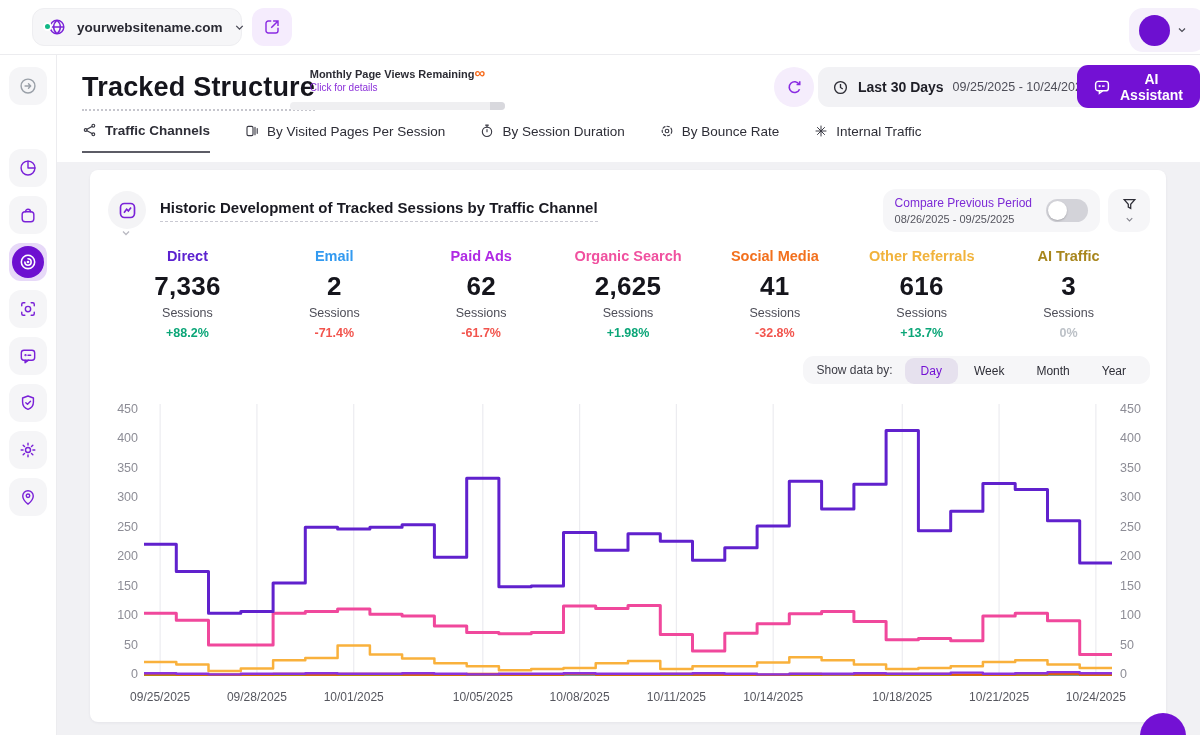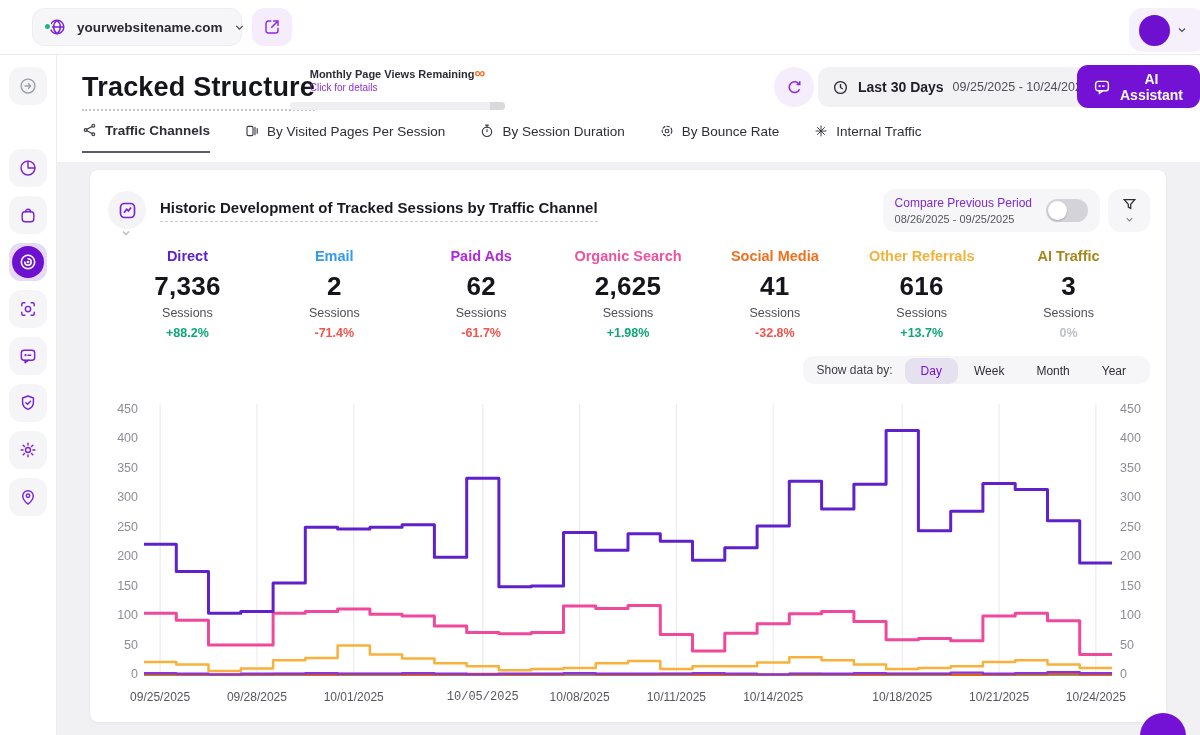--- a/index.html
+++ b/index.html
@@ -458,21 +458,21 @@
           <span style="top: 88.3333px;">300</span>
           <span style="top: 58.8889px;">350</span>
           <span style="top: 29.4444px;">400</span>
           <span style="top: 0px;">450</span>
         </div>
     </div>
     <div class="xlabels" id="xlabels">
         <span style="left: 1.66667%;">09/25/2025</span>
         <span style="left: 11.6667%;">09/28/2025</span>
         <span style="left: 21.6667%;">10/01/2025</span>
-        <span style="left: 35%; font-family: Liberation Mono, monospace;">10/05/2025</span>
+        <span style="left: 35%;">10/05/2025</span>
         <span style="left: 45%;">10/08/2025</span>
         <span style="left: 55%;">10/11/2025</span>
         <span style="left: 65%;">10/14/2025</span>
         <span style="left: 78.3333%;">10/18/2025</span>
         <span style="left: 88.3333%;">10/21/2025</span>
         <span style="left: 98.3333%;">10/24/2025</span>
       </div>
   </div>
 
 </section>

